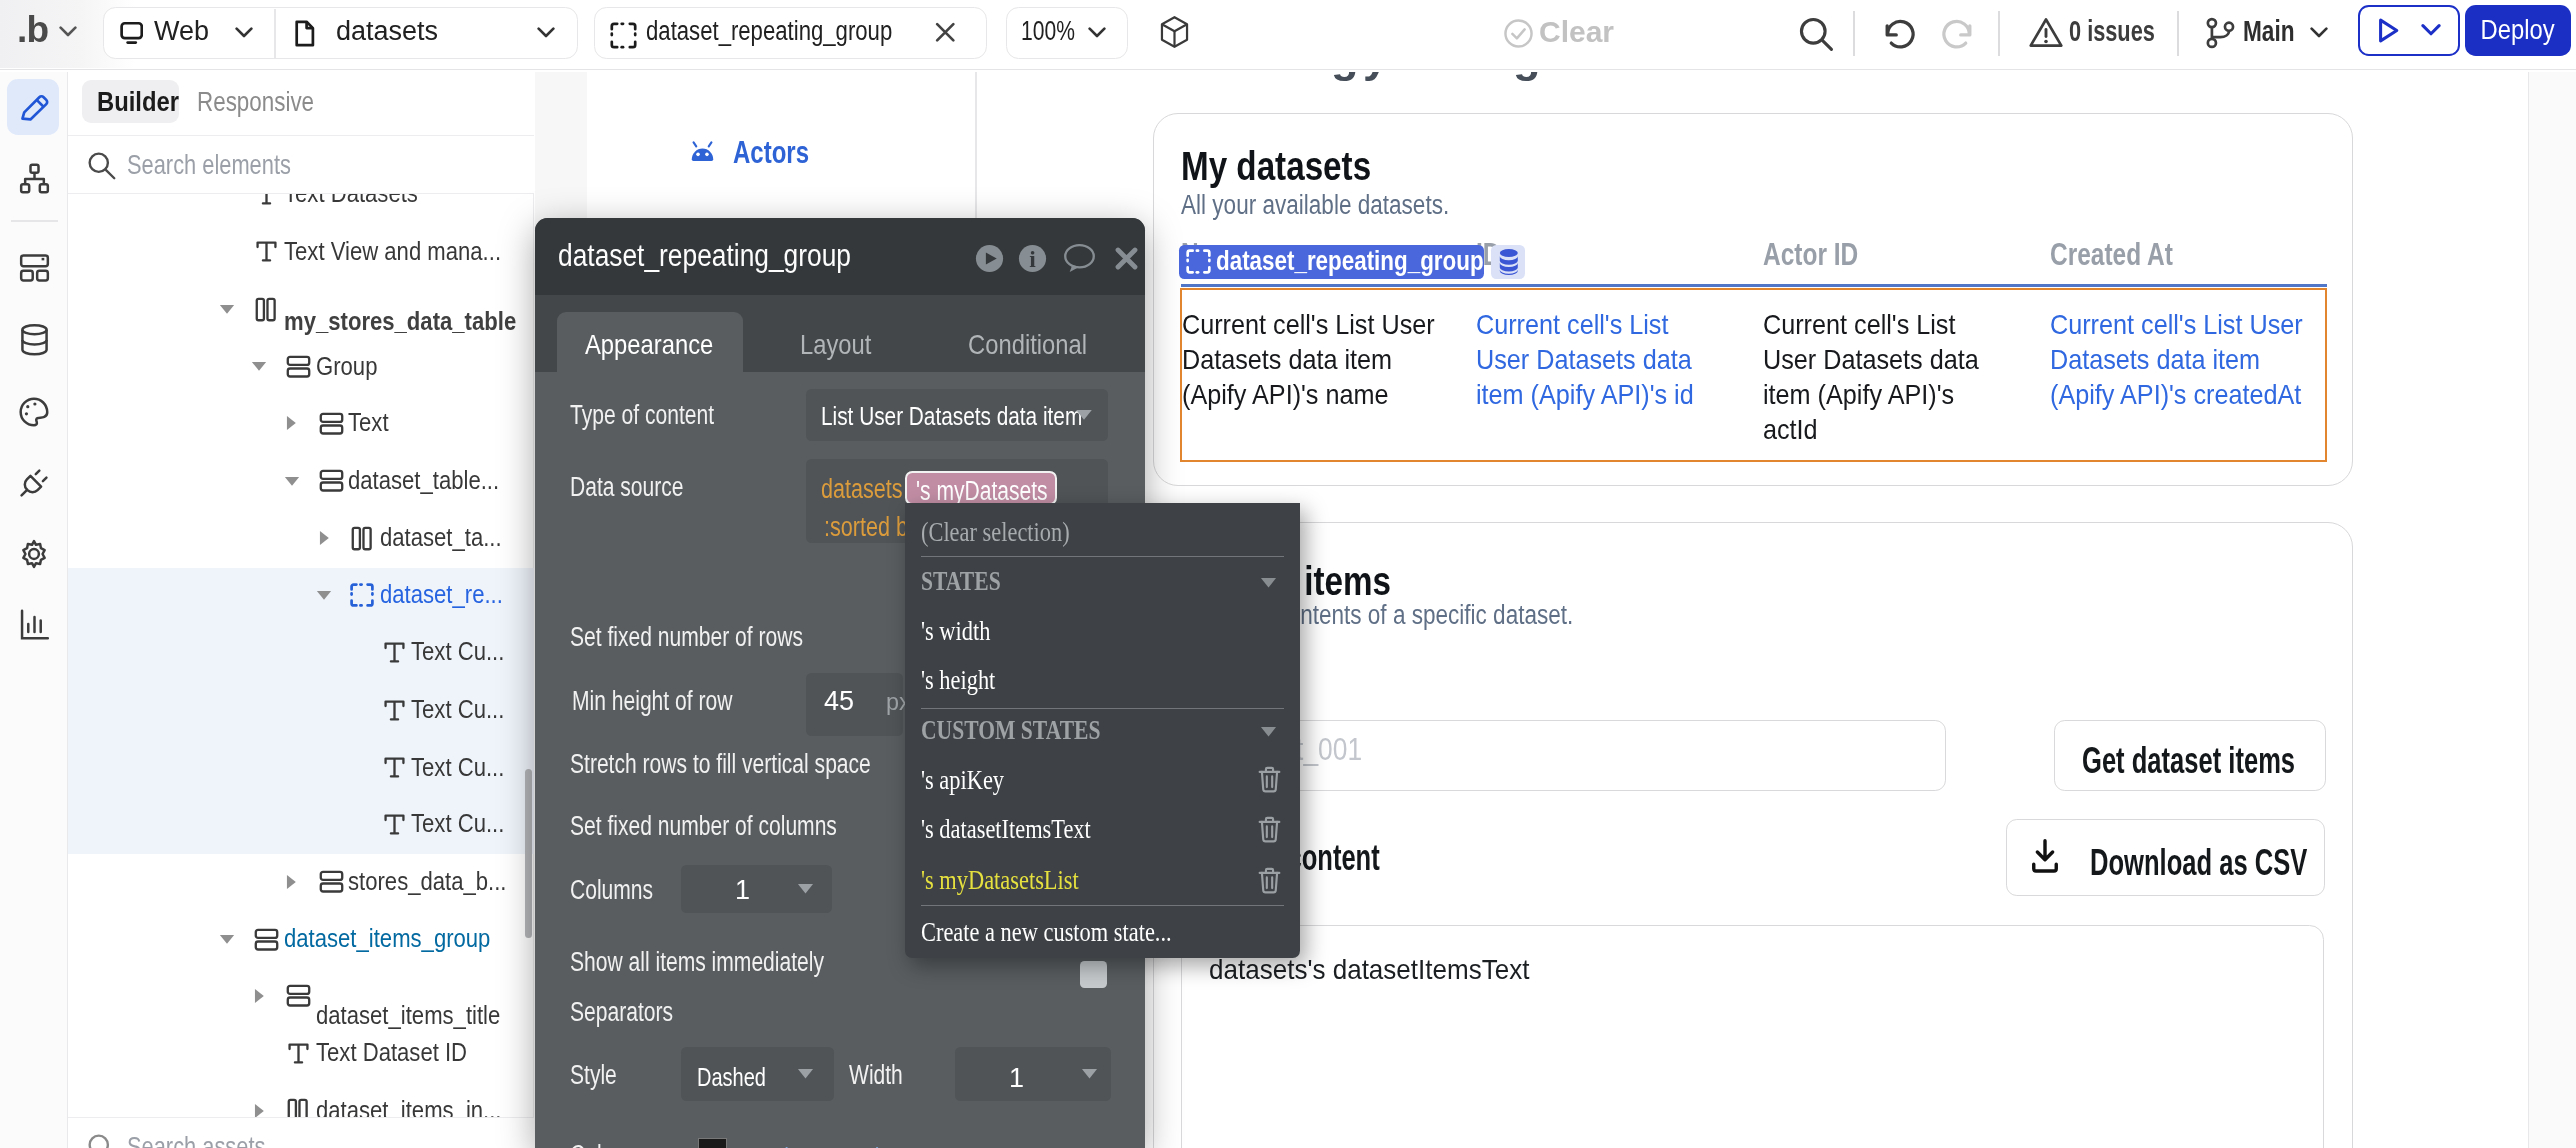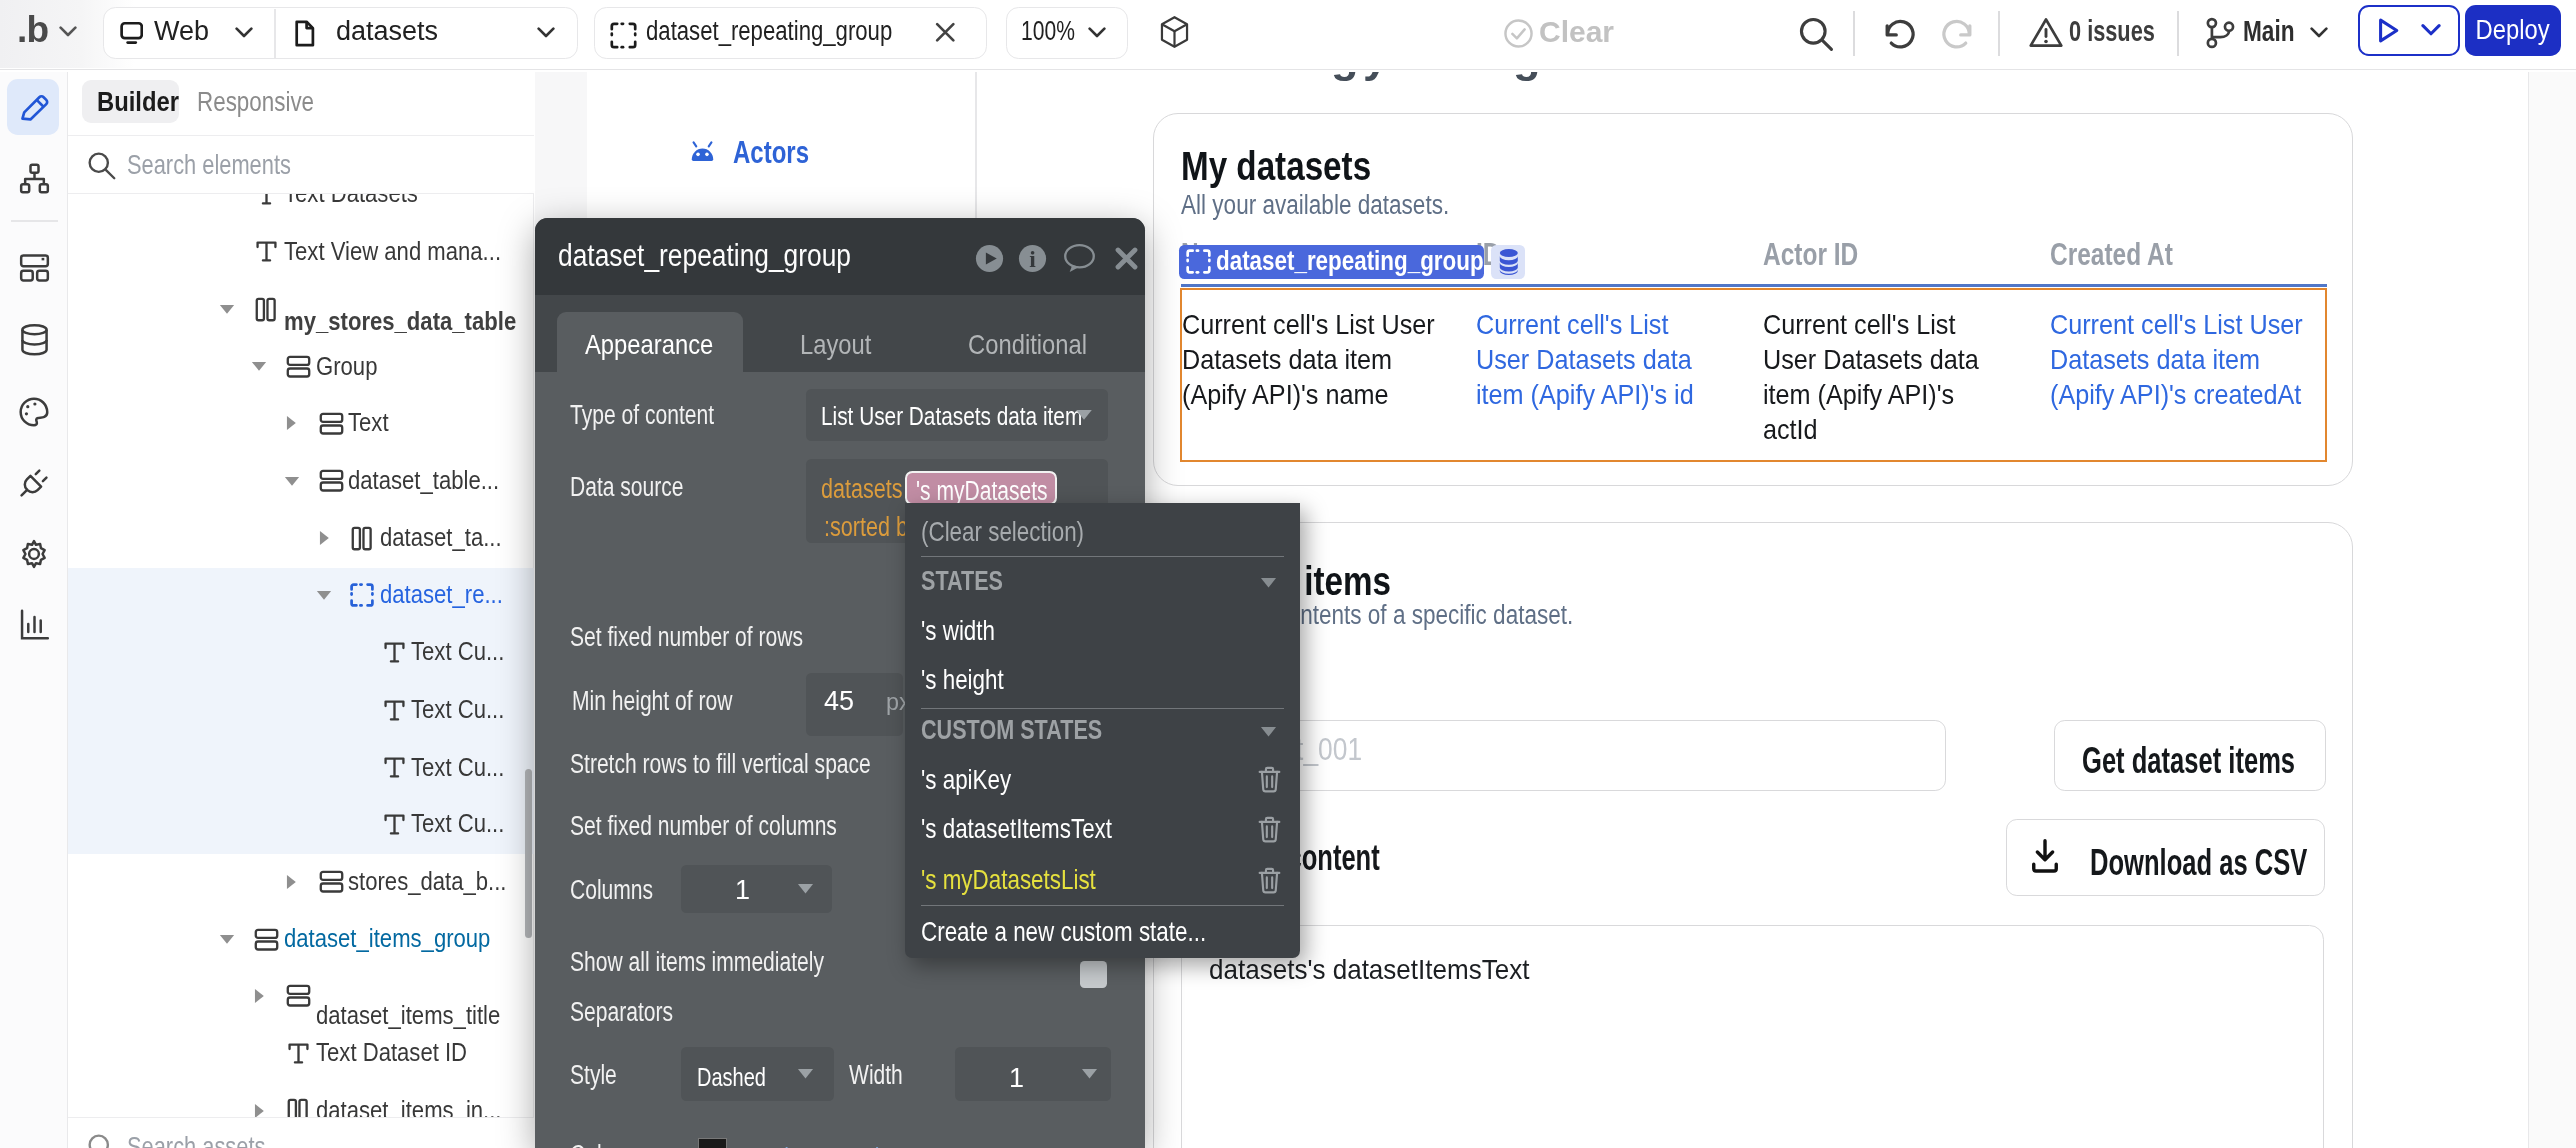--- a/index.html
+++ b/index.html
@@ -30,21 +30,21 @@
   .card { position:absolute; background:#fff; border:1.8px solid #d8d8da; border-radius:25px; }
 
   
   #proppanel { left:535px; top:218px; width:610px; height:931px; z-index:60;
     border-radius:12.6px 12.6px 0 0; box-shadow:0 9px 36px rgba(0,0,0,.35); background:#595d60; }
   .plabel { position:absolute; font-size:27px; color:#f1f1f1; white-space:nowrap; }
   .pbox { position:absolute; background:#505457; border-radius:5.4px; }
 
   
   #dropdown { left:905px; top:503px; width:395px; height:455px; background:#3e4246;
-    z-index:70; border-radius:0 0 7.2px 7.2px; box-shadow:5.4px 7.2px 21.6px rgba(0,0,0,.35); }
+    z-index:70; border-radius:0 0 7.2px 7.2px; box-shadow:5.4px 7.2px 21.6px rgba(0,0,0,.35);font-family:Liberation Serif, serif; }
   .ddtext { position:absolute; left:16px; font-size:28px; color:#fff; white-space:nowrap;
     transform:scaleX(.8); transform-origin:0 50%; }
   .ddhr { position:absolute; left:16px; right:16px; height:0;
     border-top:1.8px solid #72767a; }
   .s75{transform:scaleX(.75);transform-origin:0 50%;}
   .s78{transform:scaleX(.78);transform-origin:0 50%;}
   .s80{transform:scaleX(.80);transform-origin:0 50%;}
   .s82{transform:scaleX(.82);transform-origin:0 50%;}
   .s85{transform:scaleX(.85);transform-origin:0 50%;}
   .cs85{transform:scaleX(.85);transform-origin:50% 50%;}
@@ -243,21 +243,21 @@
       </svg>
 
     <div class="abs" style="left:2358px;top:4.5px;width:102px;height:51px;border:2.7px solid #1c30c8;border-radius:10.8px;"></div>
     <svg class="abs" style="left:2377px;top:17px;" width="23.4" height="27" viewBox="0 0 26 30">
         <path d="M4 3.5 L22 15 L4 26.5 Z" stroke="#1c30c8" stroke-width="3.4" fill="none" stroke-linejoin="round"></path>
       </svg>
     <svg class="abs" style="left:2421px;top:23.4px;" width="20" height="14.4" viewBox="0 0 22 16">
         <path d="M2 3 L11 12 L20 3" stroke="#1c30c8" stroke-width="3.4" fill="none" stroke-linecap="round" stroke-linejoin="round"></path>
       </svg>
 
-    <div class="abs" style="left:2465px;top:4.5px;width:96px;height:51px;background:#1c2fc4;border-radius:10.8px;color:#fff;font-size:28px;text-align:center;line-height:49px;"><span class="cs85" style="display:inline-block;">Deploy</span></div>
+    <div class="abs" style="left:2465px;top:4.5px;width:106px;height:51px;background:#1c2fc4;border-radius:10.8px;color:#fff;font-size:28px;text-align:center;line-height:49px;"><span class="cs85" style="display:inline-block;">Deploy</span></div>
   </div>
   <div class="abs" id="iconstrip">
 
     <div class="abs" style="left:7.2px;top:7.2px;width:52px;height:56px;background:#dfe9fa;border-radius:10.8px;"></div>
     <svg class="abs" style="left:18px;top:19px;" width="32" height="32" viewBox="0 0 36 36">
         <g stroke="#2156d6" stroke-width="3" fill="none" stroke-linejoin="round">
           <path d="M5 31 L7 24 L24 7 a3.4 3.4 0 0 1 4.8 0 L31.8 10 a3.4 3.4 0 0 1 0 4.8 L14 32 L5 31 Z"></path>
           <path d="M21 10 L29 18"></path>
         </g>
       </svg>

